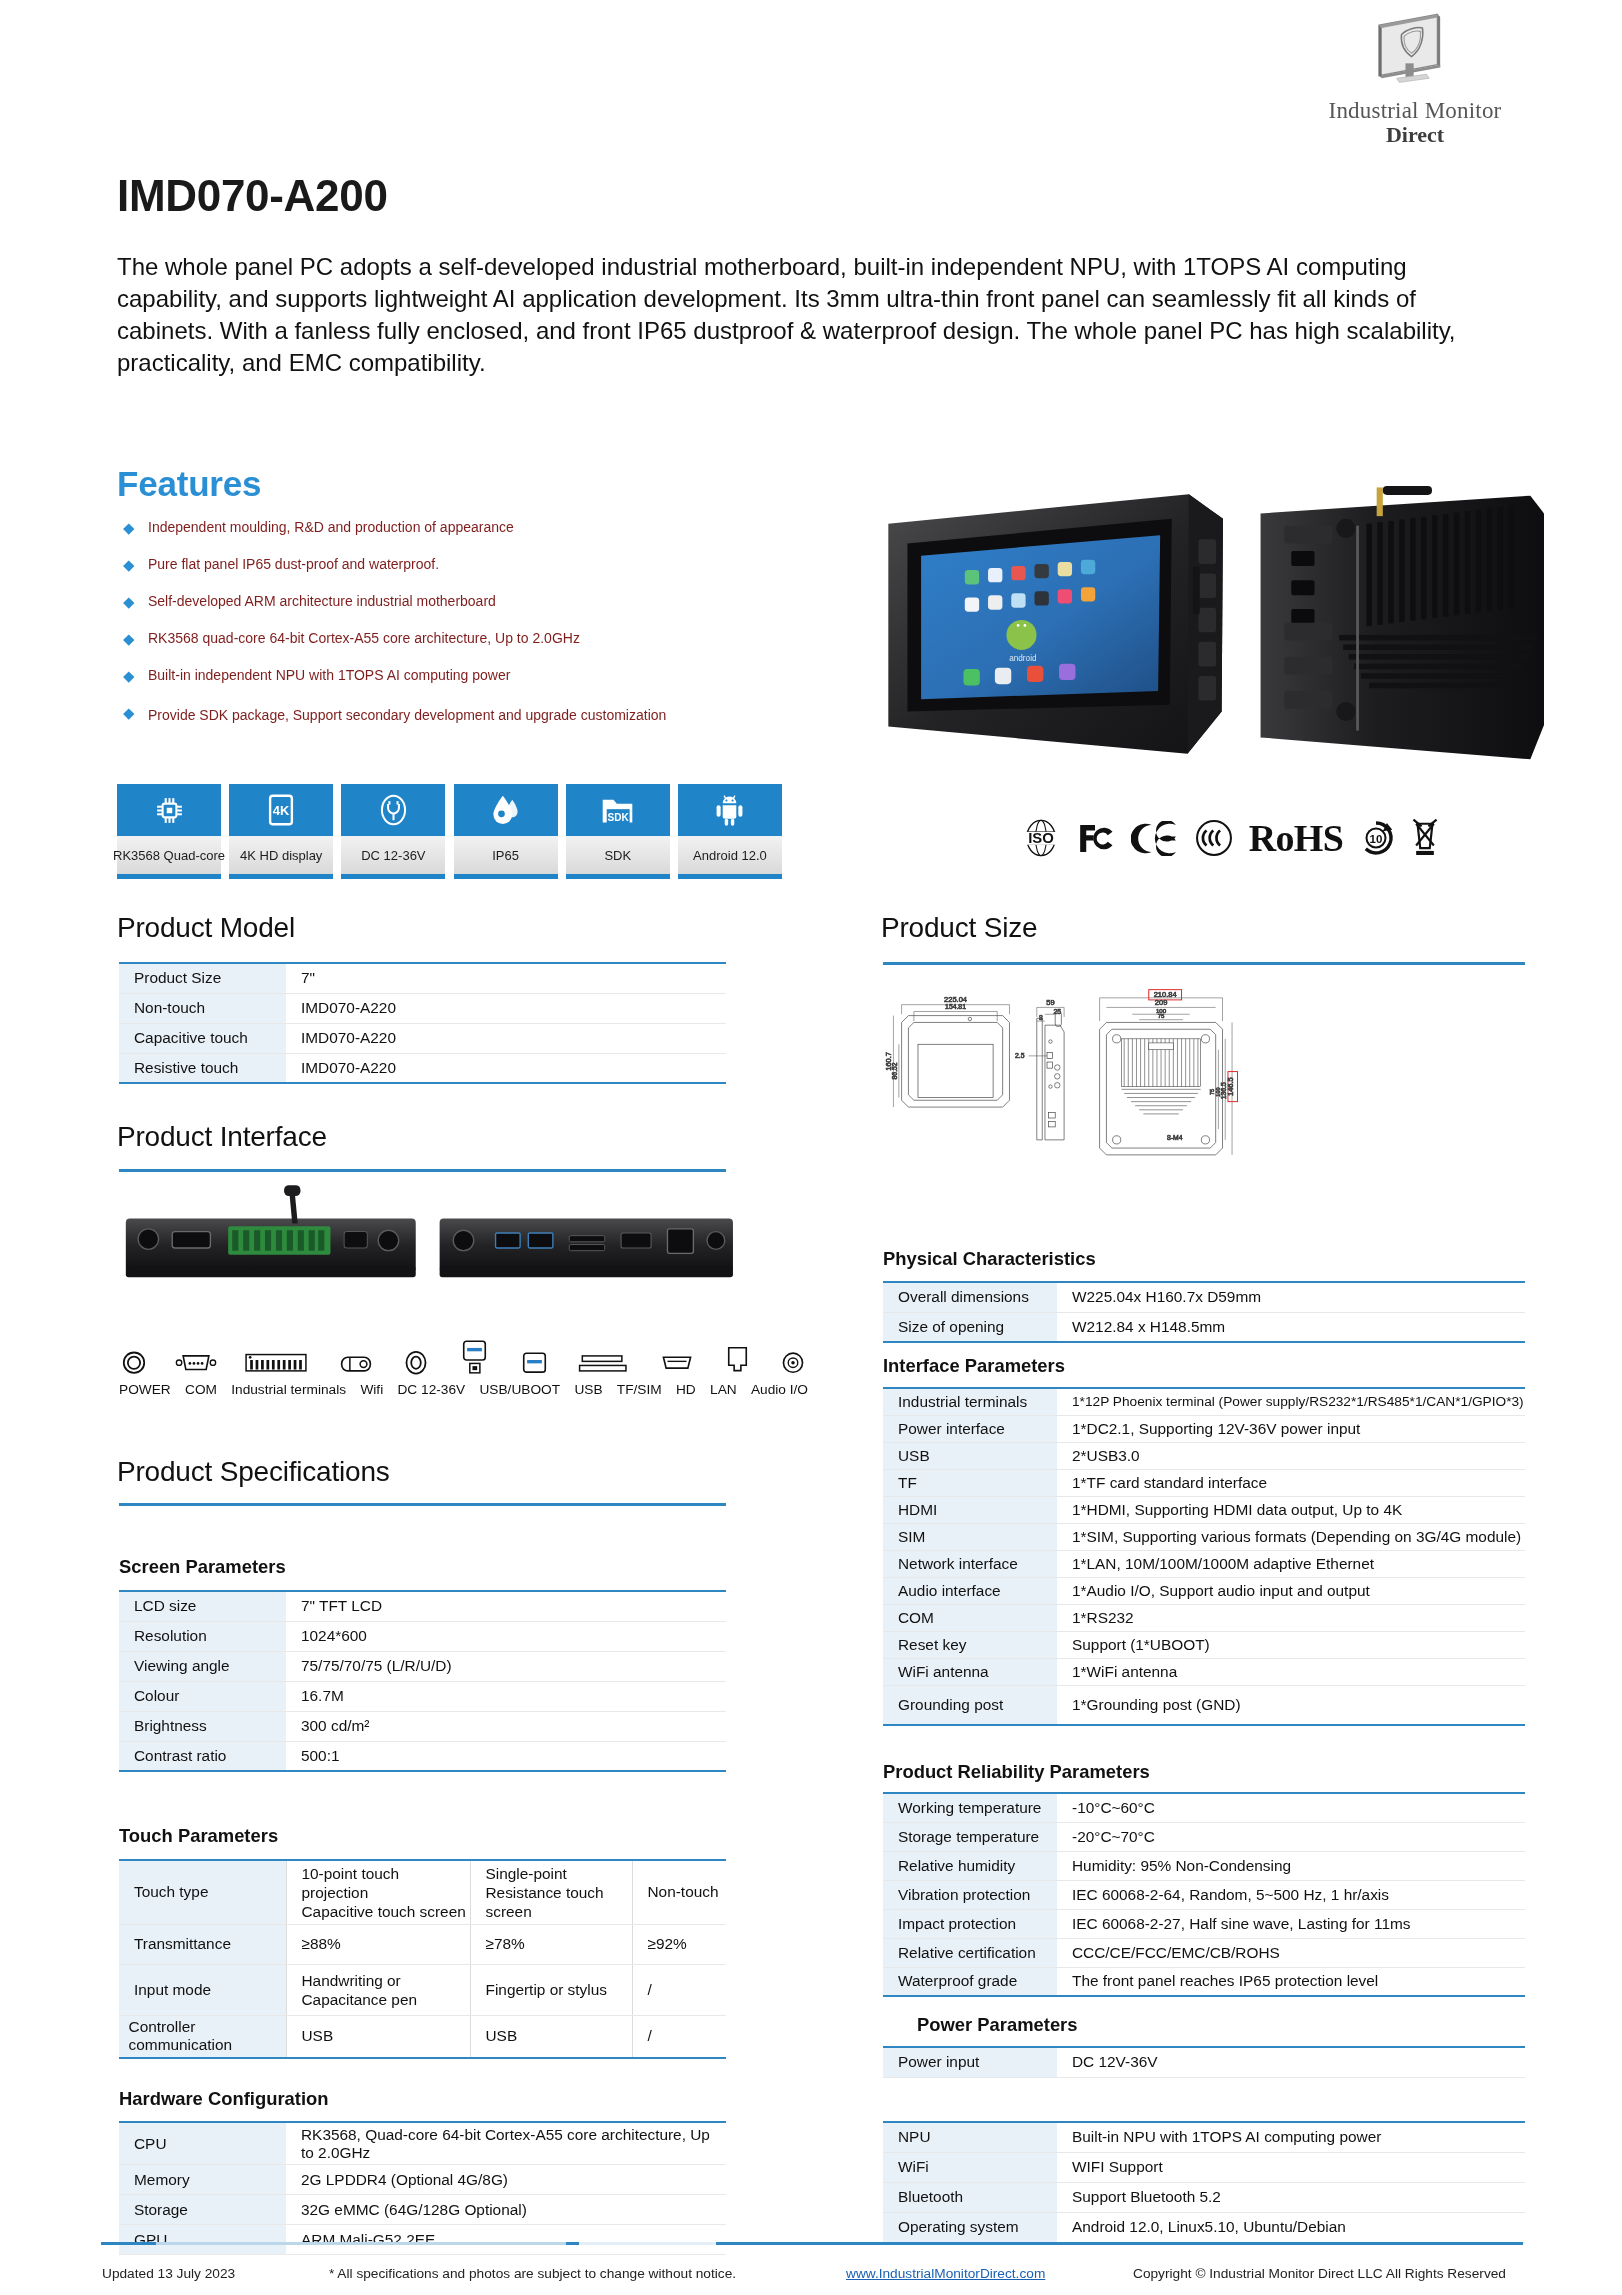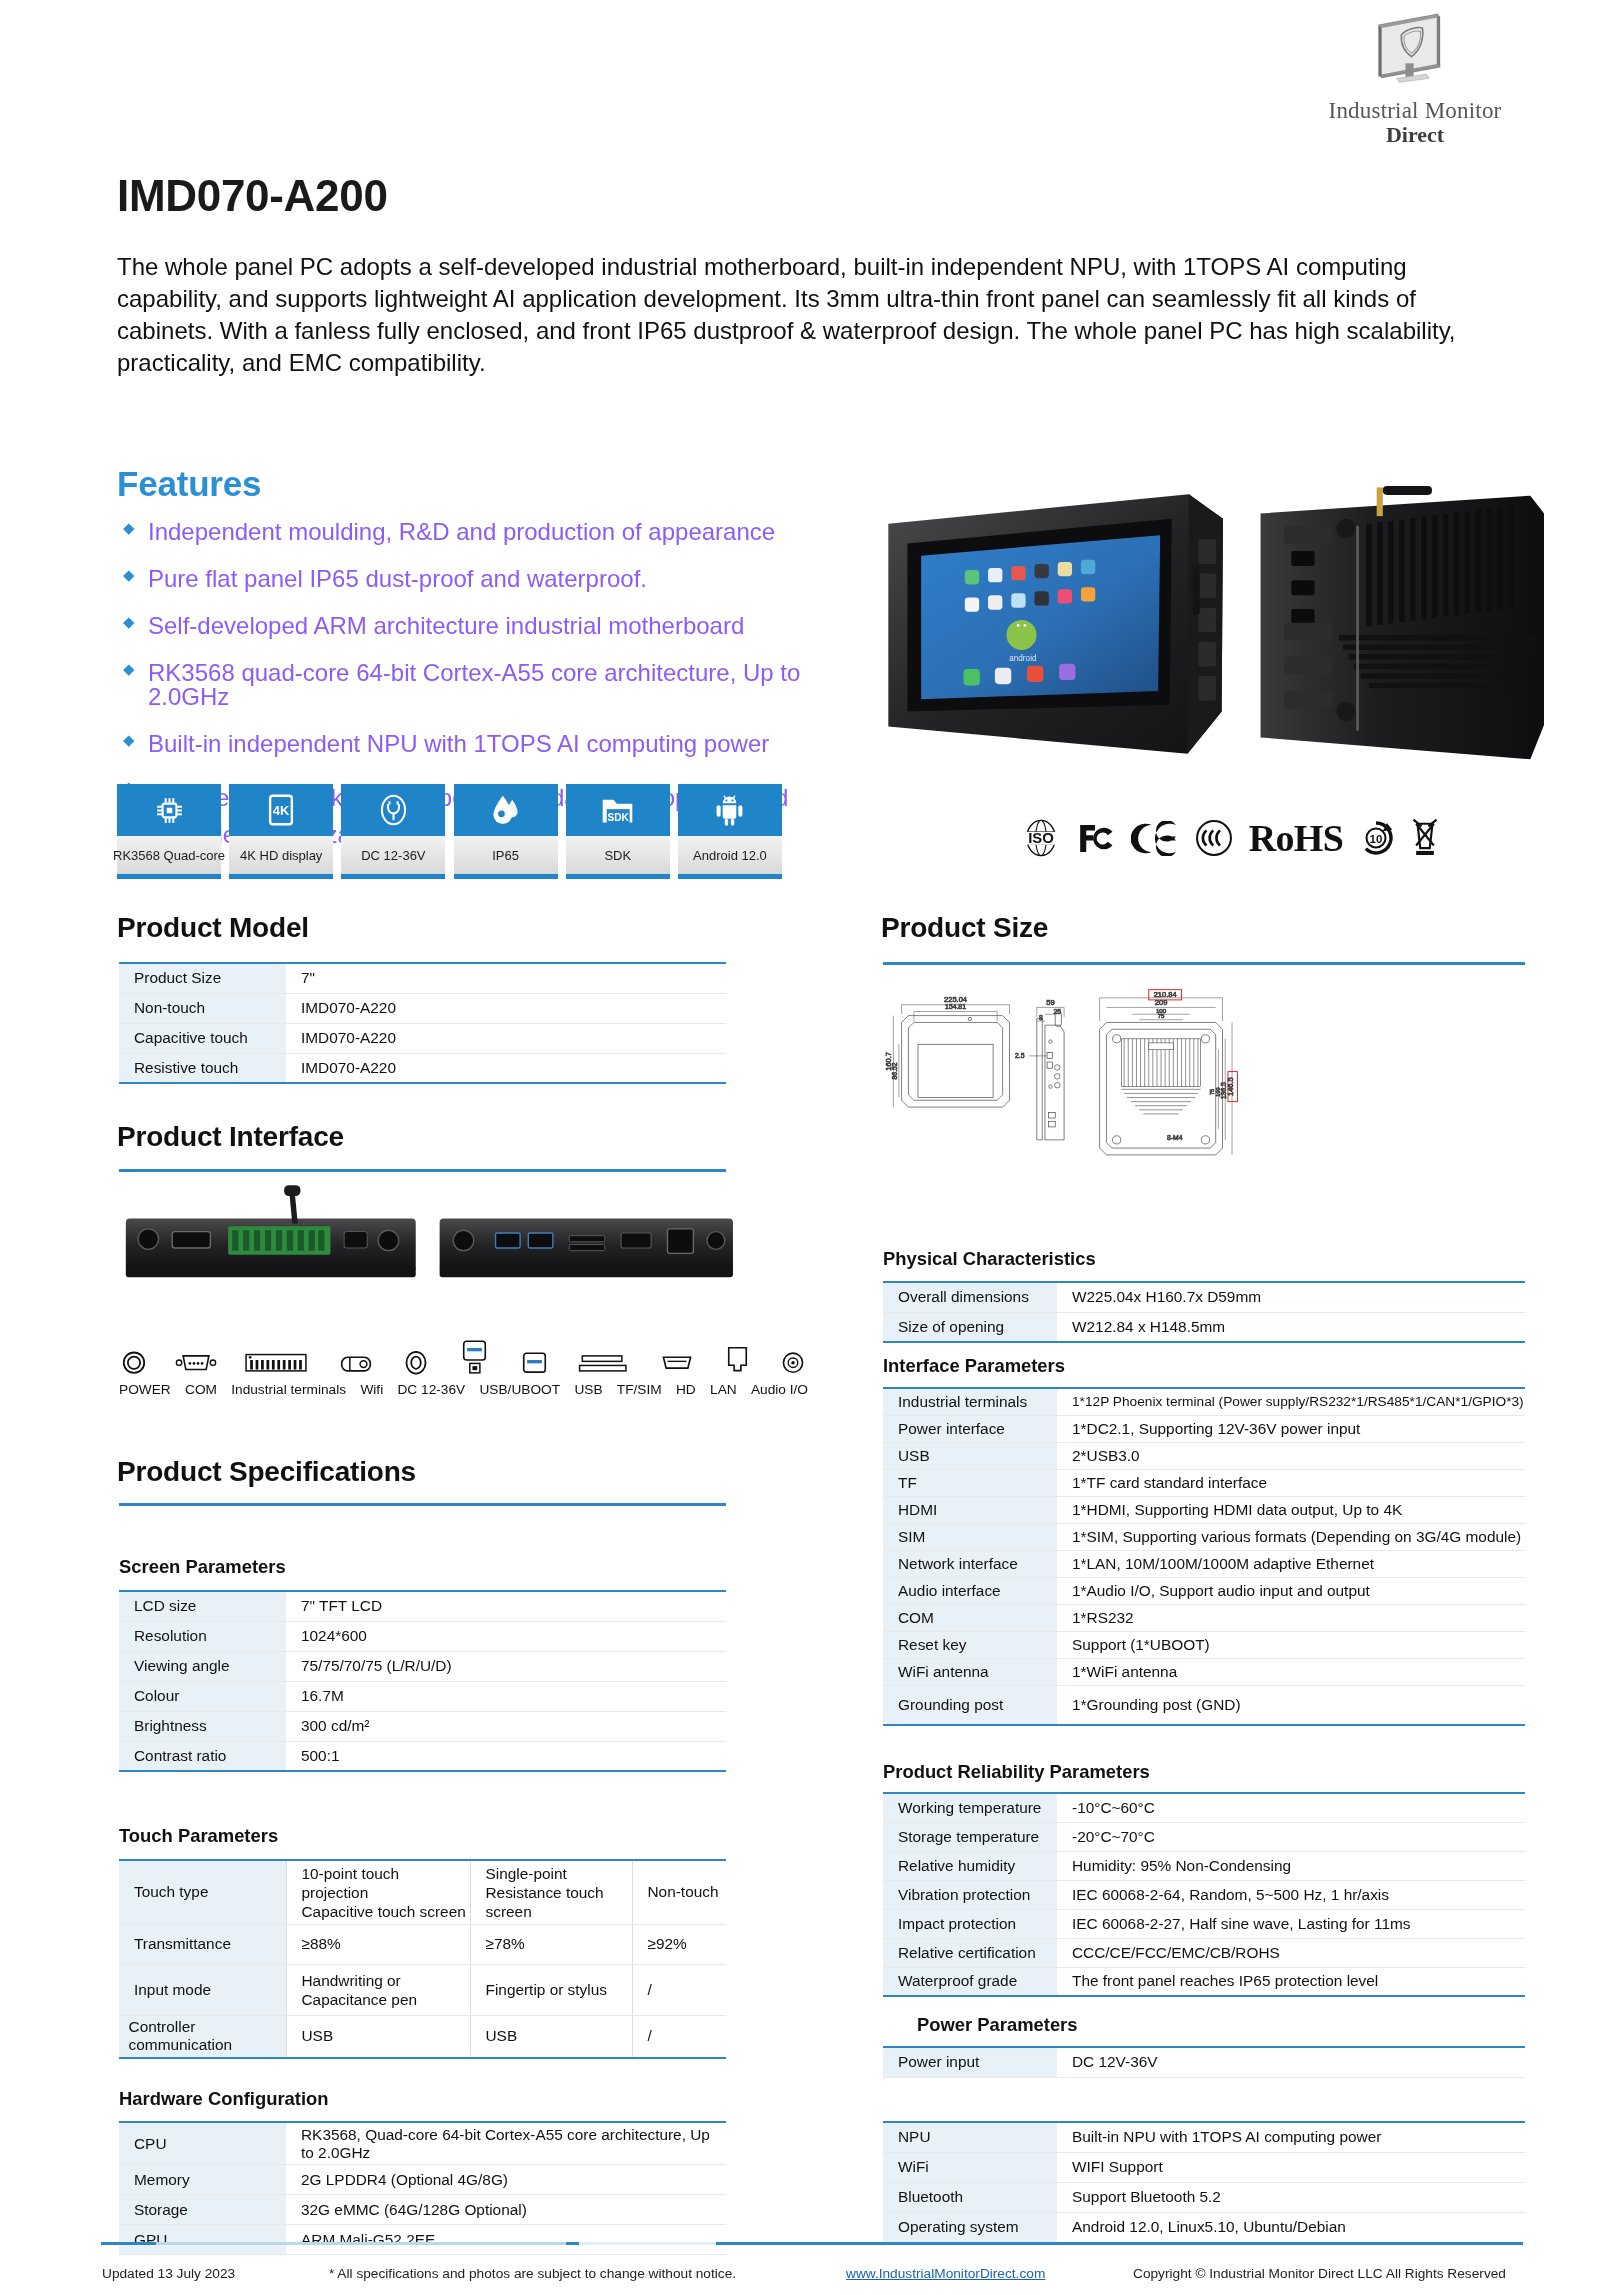--- a/index.html
+++ b/index.html
@@ -17,42 +17,42 @@
   .logo-l1{font-family:"Liberation Serif",serif;font-size:23px;color:#565656;letter-spacing:0.2px;line-height:1.0;}
   .logo-l2{font-family:"Liberation Serif",serif;font-size:22px;color:#3d3d3d;font-weight:bold;line-height:1.15;}
 
   
   .title{position:absolute;left:117px;top:171px;font-size:44px;font-weight:bold;letter-spacing:-0.3px;}
   .intro{position:absolute;left:117px;top:251px;width:1392px;font-size:24px;line-height:1.33;color:#111;}
 
   
   .features-h{position:absolute;left:117px;top:464px;font-size:35px;color:#2a8fd4;font-weight:bold;letter-spacing:-0.2px;}
   .feat-list{position:absolute;left:119px;top:520px;width:744px;list-style:none;margin:0;padding:0;}
-  .feat-list li{position:relative;padding-left:29px;font-size:24px;line-height:1.0;margin-bottom:23px;color:#8b5cf6;}
+  .feat-list li{position:relative;padding-left:29px;font-size:14px;line-height:1.0;margin-bottom:23px;color:#7f1d1d;}
   .feat-list li .dmd{position:absolute;left:5.5px;top:4.8px;width:7.5px;height:7.5px;background:#2b8fd4;transform:rotate(45deg);}
   .feat-list li.wrap{line-height:1.55;}
 
   
   .badges{position:absolute;left:117px;top:784px;display:flex;gap:8.2px;}
   .badge{width:104px;}
   .badge .ico{height:52px;background:#1f84c8;display:flex;align-items:center;justify-content:center;}
   .badge .ico svg{display:block;}
   .badge .cap{height:38px;background:linear-gradient(to bottom,#f2f2f2,#d9d9d9);
     display:flex;align-items:center;justify-content:center;font-size:13px;color:#1d1d1d;white-space:nowrap;}
   .badge .bar{height:4.8px;background:#1f84c8;}
 
   
   .photos{position:absolute;left:861px;top:486px;width:683px;height:287px;}
 
   
   .certs{position:absolute;left:1020px;top:816px;display:flex;align-items:center;gap:13.7px;}
   .cert-txt{font-family:"Liberation Serif",serif;font-weight:bold;color:#111;}
 
   
-  .h2{position:absolute;font-size:28px;font-weight:bold;color:#111;letter-spacing:-0.2px;}
+  .h2{position:absolute;font-size:28px;font-weight:normal;color:#111;letter-spacing:-0.2px;}
   .h3{position:absolute;font-size:18.4px;font-weight:bold;color:#111;}
 
   
   .tbl{position:absolute;border-collapse:collapse;table-layout:fixed;}
   .tbl tr{height:30px;}
   .tbl td{font-size:15.4px;color:#111;padding:2.7px 0 2.7px 15px;vertical-align:middle;
     border-bottom:0.7px solid #e8e8e8;}
   .tbl td.k{background:#e9f1f8;}
   .tbl td.v{background:#fff;}
   .tbl .topline td{border-top:2px solid #2e86c3;}

